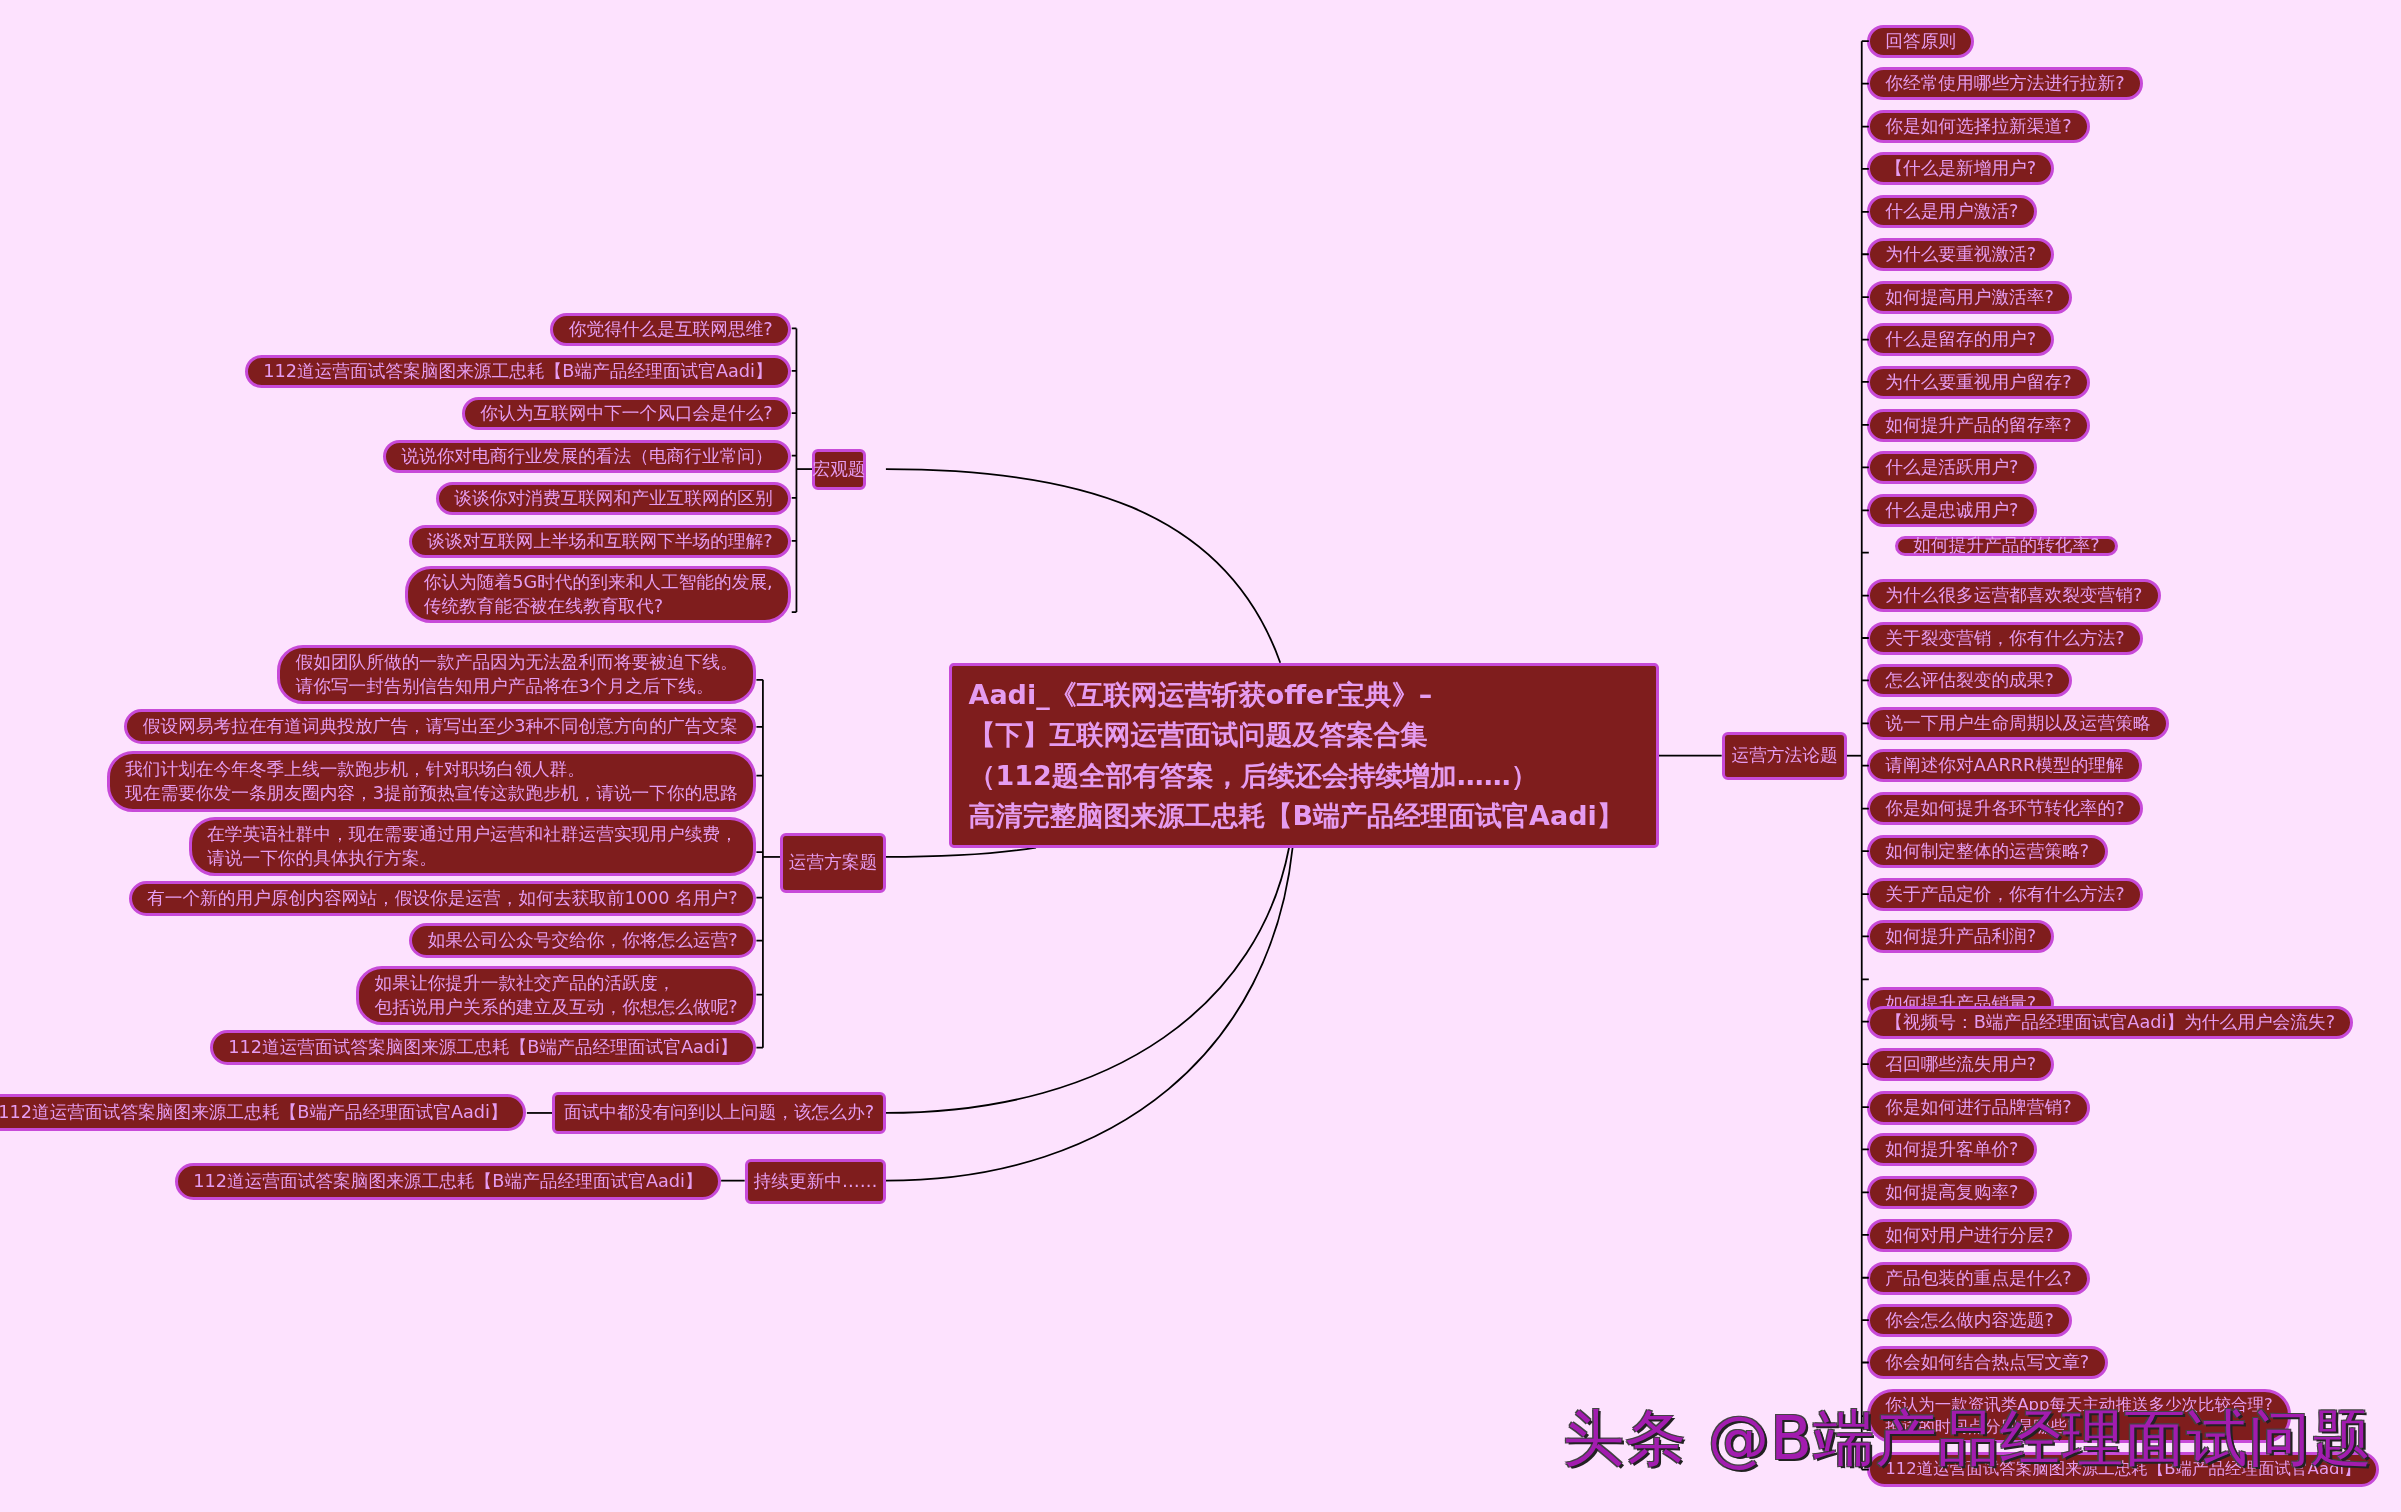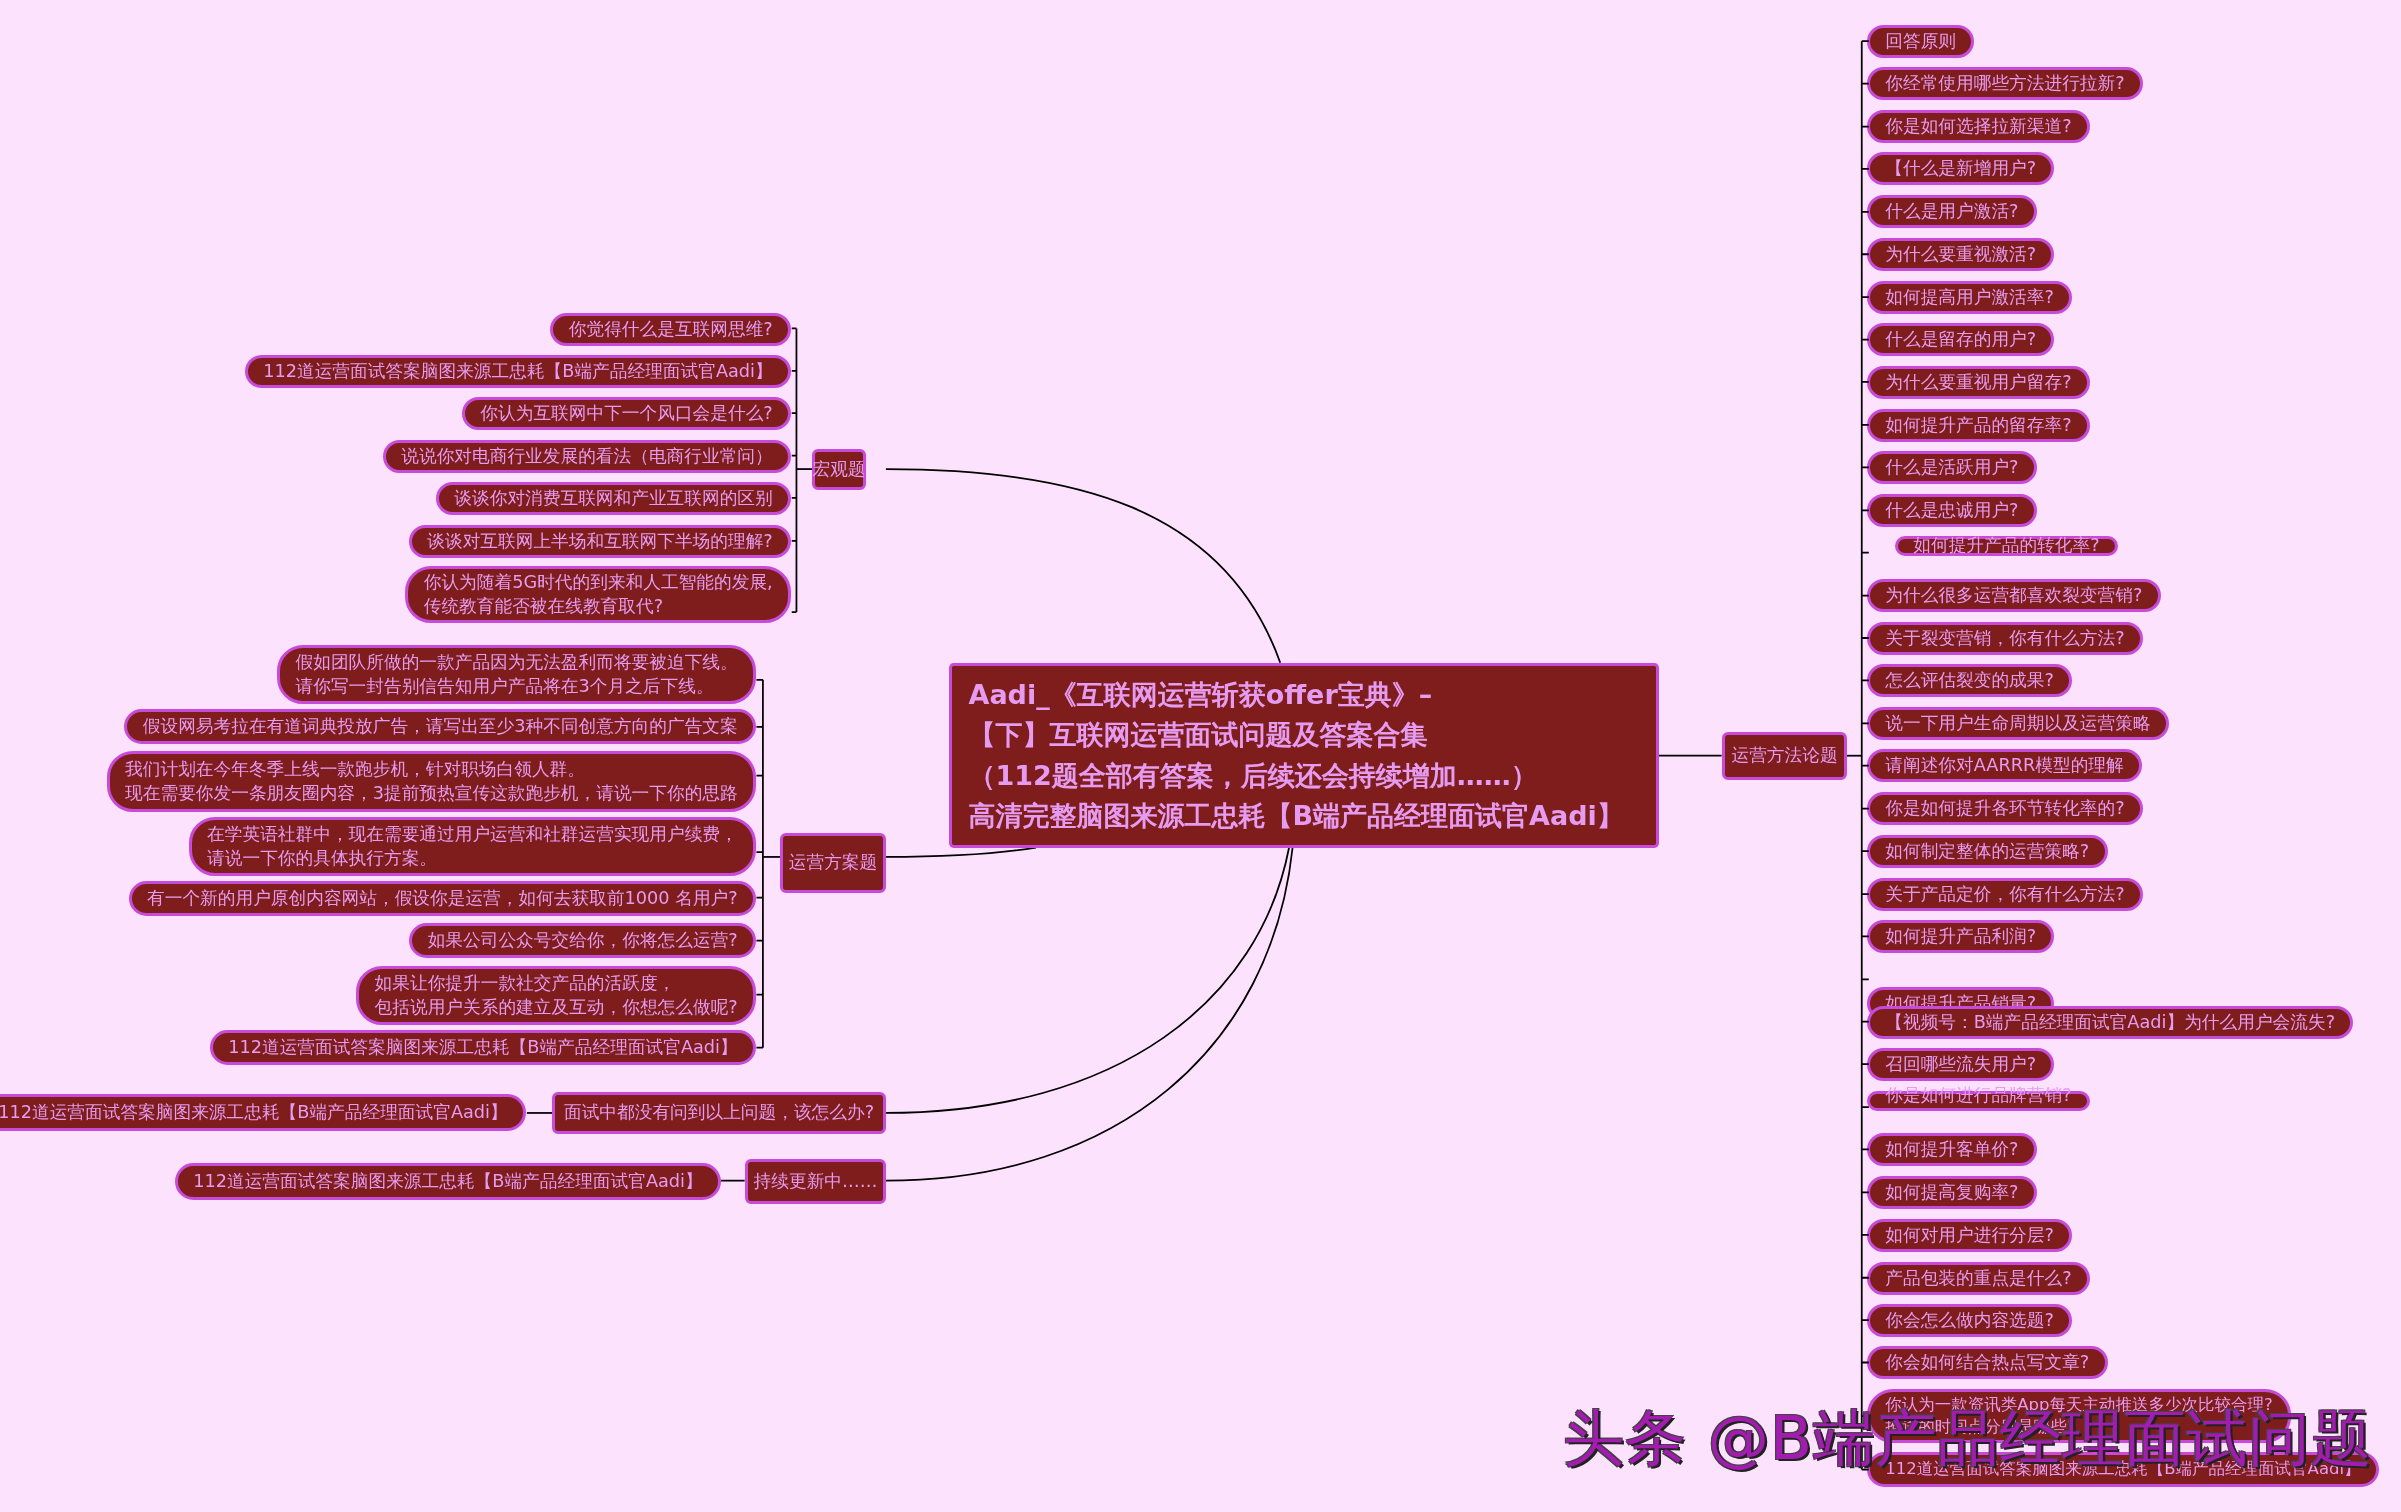--- a/index.html
+++ b/index.html
@@ -206,21 +206,21 @@
     </div>
   <div class="node leaf" style="left:1867px; top:963px; height:33px;margin-top:24px;">
       <span>如何提升产品销量?</span>
     </div>
   <div class="node leaf" style="left:1867px; top:1006px; height:33px;">
       <span>【视频号：B端产品经理面试官Aadi】为什么用户会流失?</span>
     </div>
   <div class="node leaf" style="left:1867px; top:1048px; height:33px;">
       <span>召回哪些流失用户?</span>
     </div>
-  <div class="node leaf" style="left:1867px; top:1091px; height:20px;align-items:flex-end;">
+  <div class="node leaf" style="left:1867px; top:1091px; height:34px;">
       <span>你是如何进行品牌营销?</span>
     </div>
   <div class="node leaf" style="left:1867px; top:1133px; height:33px;">
       <span>如何提升客单价?</span>
     </div>
   <div class="node leaf" style="left:1867px; top:1176px; height:33px;">
       <span>如何提高复购率?</span>
     </div>
   <div class="node leaf" style="left:1867px; top:1219px; height:33px;">
       <span>如何对用户进行分层?</span>

